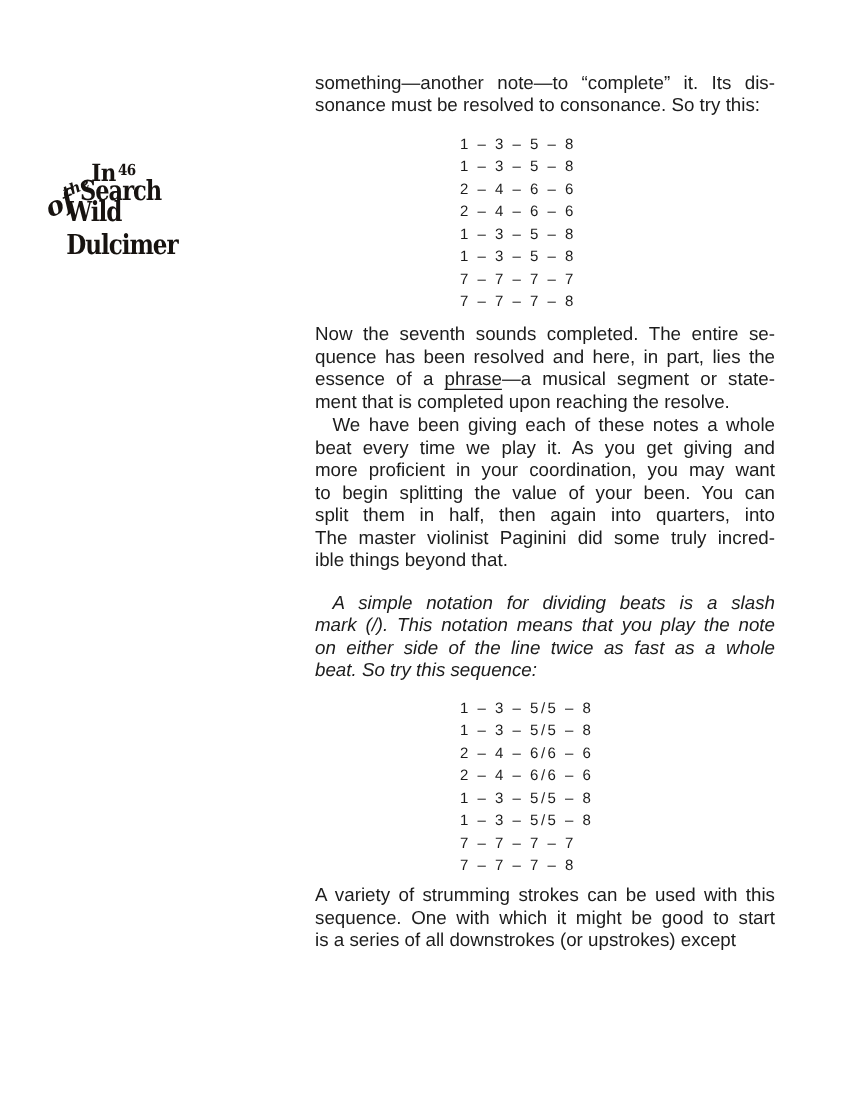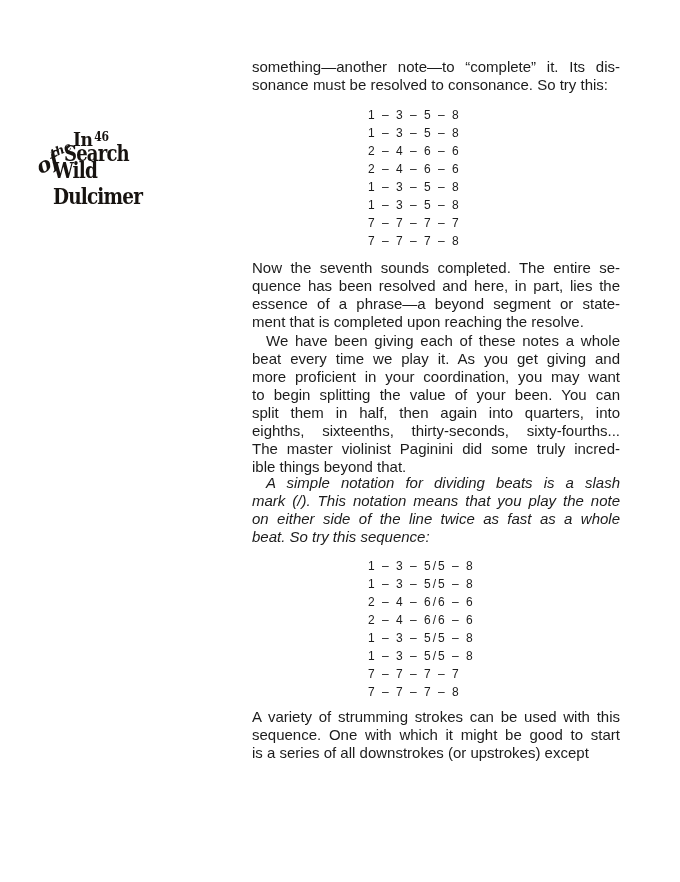--- a/index.html
+++ b/index.html
@@ -68,21 +68,21 @@
     font-size: 15px;
     text-align: justify;
     text-align-last: justify;
     overflow: hidden;
     white-space: nowrap;
   }
   
   .pline { white-space: normal; }
   .pline.last { text-align-last: left; }
   .pline.indent { text-indent: 14px; }
-  .u { text-underline-offset: 3px; }
+  .u { text-decoration: underline; text-underline-offset: 3px; }
 
   .seq { position: absolute; left: 116px; }
   .sline {
     height: 18px;
     line-height: 18px;
     font-size: 12px;
     letter-spacing: 2px;
     text-align: left;
     white-space: pre;
   }
@@ -122,31 +122,30 @@
       <div class="sline">2 – 4 – 6 – 6</div>
       <div class="sline">1 – 3 – 5 – 8</div>
       <div class="sline">1 – 3 – 5 – 8</div>
       <div class="sline">7 – 7 – 7 – 7</div>
       <div class="sline">7 – 7 – 7 – 8</div>
     </div>
 
     <div class="block" id="p2">
       <div class="pline">Now the seventh sounds completed. The entire se-</div>
       <div class="pline">quence has been resolved and here, in part, lies the</div>
-      <div class="pline"><span>essence of a </span><span class="u">phrase</span><span>—a beyond segment or state-</span></div>
+      <div class="pline"><span>essence of a </span><span class="u">phrase</span><span>—a musical segment or state-</span></div>
       <div class="pline last">ment that is completed upon reaching the resolve.</div>
     </div>
 
     <div class="block" id="p3">
       <div class="pline indent">We have been giving each of these notes a whole</div>
       <div class="pline">beat every time we play it. As you get giving and</div>
       <div class="pline">more proficient in your coordination, you may want</div>
       <div class="pline">to begin splitting the value of your been. You can</div>
       <div class="pline">split them in half, then again into quarters, into</div>
-      <div class="pline">eighths, sixteenths, thirty-seconds, sixty-fourths...</div>
       <div class="pline">The master violinist Paginini did some truly incred-</div>
       <div class="pline last">ible things beyond that.</div>
     </div>
 
     <div class="block" id="p4">
       <div class="pline indent">A simple notation for dividing beats is a slash</div>
       <div class="pline">mark (/). This notation means that you play the note</div>
       <div class="pline">on either side of the line twice as fast as a whole</div>
       <div class="pline last">beat. So try this sequence:</div>
     </div>

